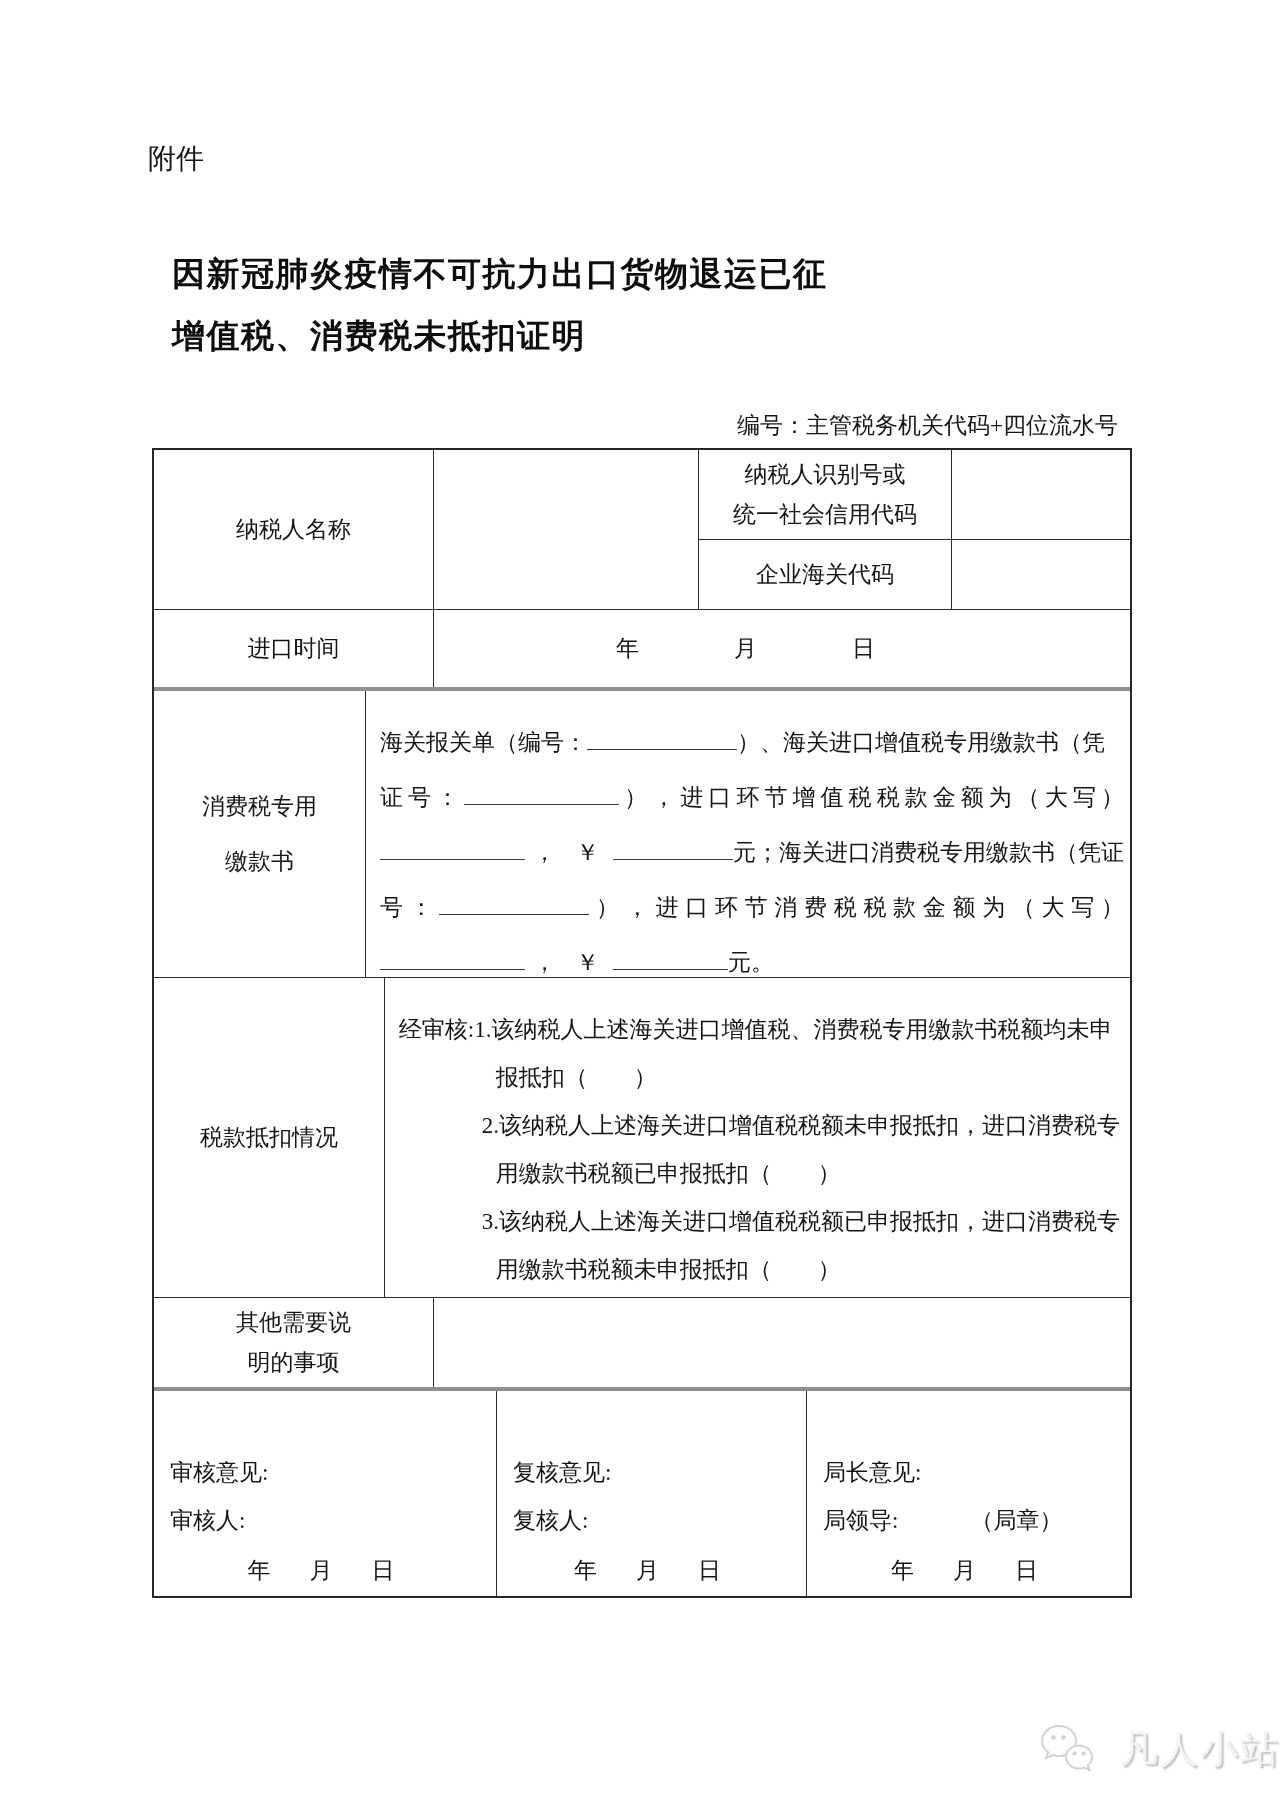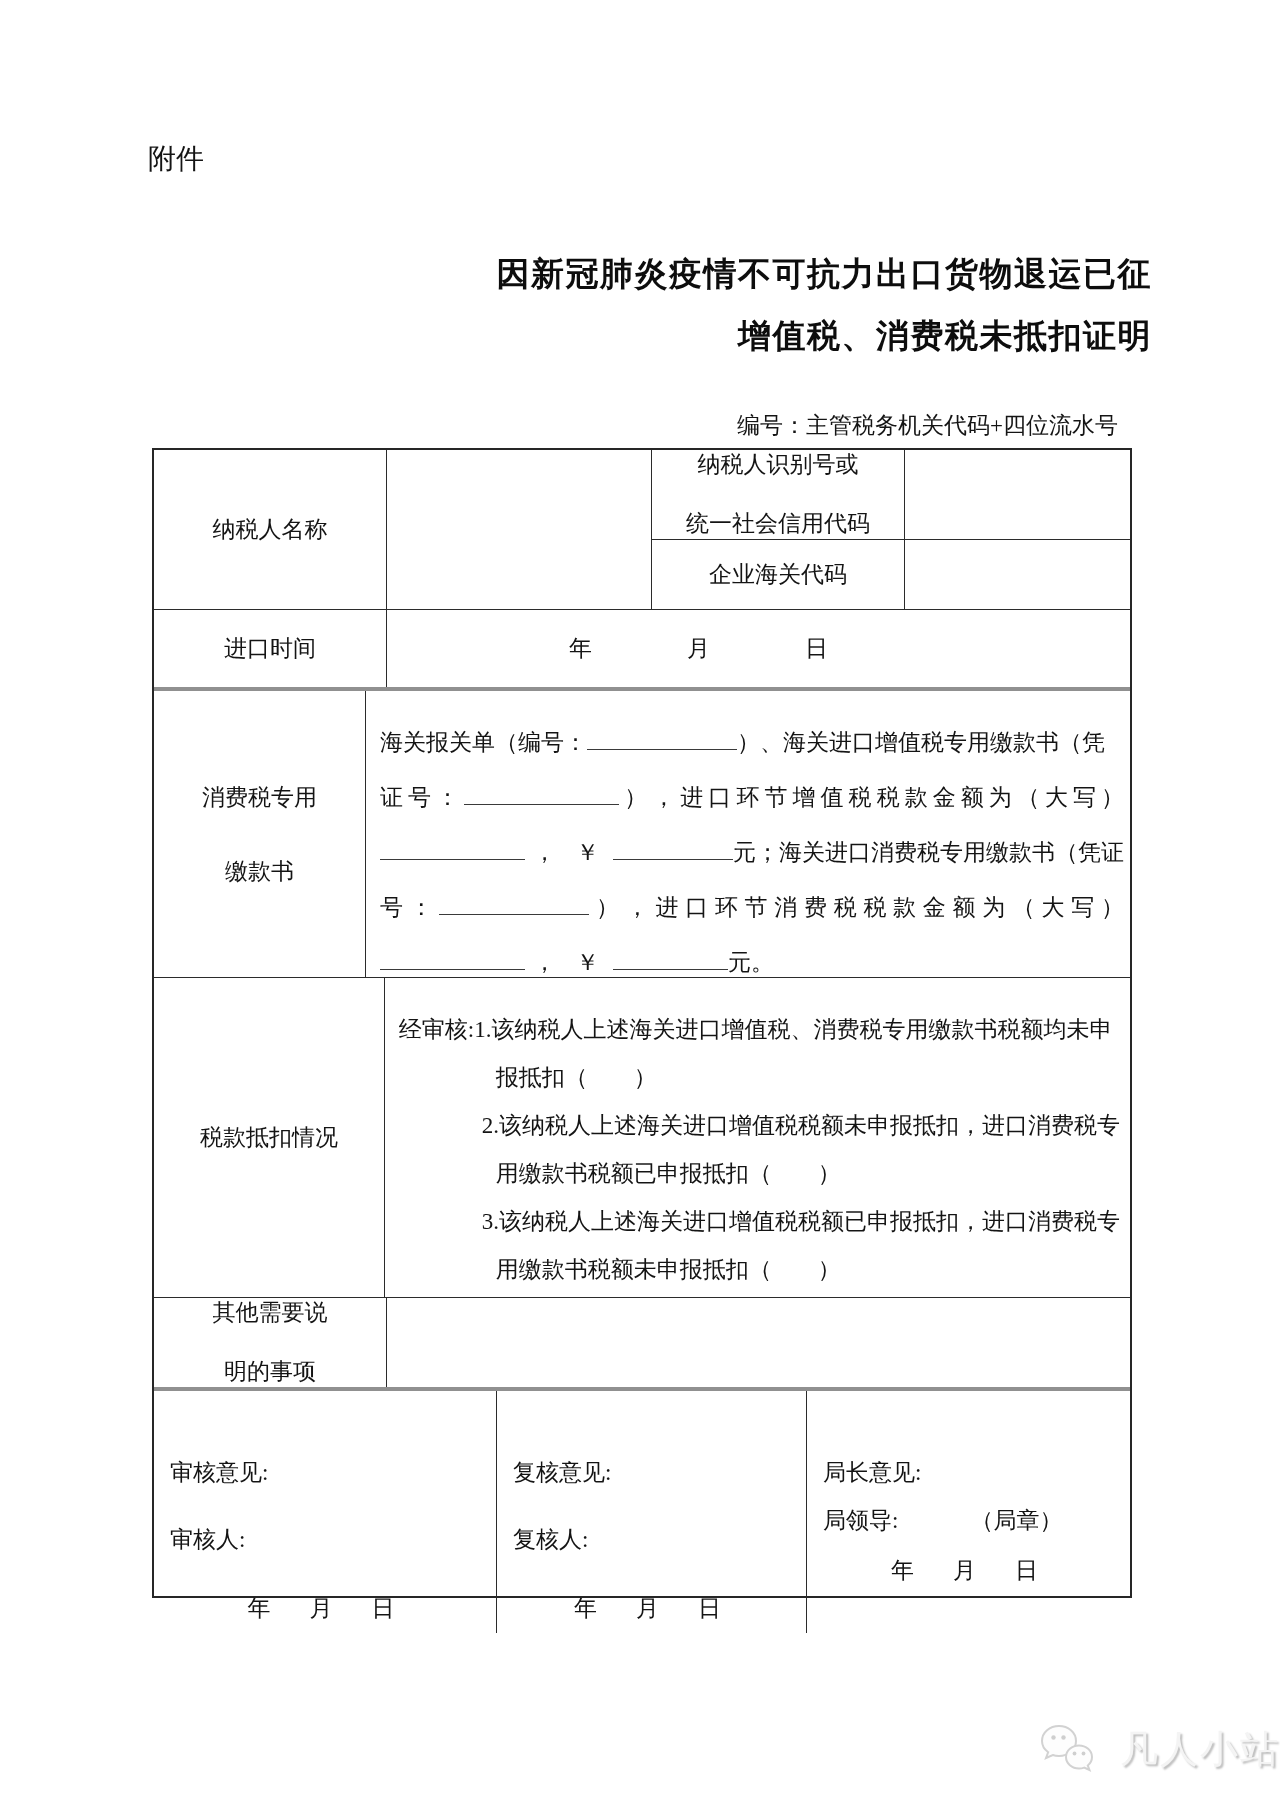--- a/index.html
+++ b/index.html
@@ -3,41 +3,41 @@
 <meta charset="utf-8">
 <style>
   html,body{margin:0;padding:0;}
   body{
     width:1280px;height:1810px;position:relative;background:#ffffff;
     font-family:"Liberation Serif","DejaVu Serif",serif;color:#141414;
     font-size:23px;overflow:hidden;
   }
   .attachment{position:absolute;left:148px;top:140px;font-size:28px;}
   .title-line{
-    position:absolute;left:172px;width:980px;text-align:right;
+    position:absolute;left:172px;width:980px;text-align:left;
     font-family:"Liberation Sans","DejaVu Sans",sans-serif;
     font-weight:700;font-size:33px;letter-spacing:1.5px;color:#0d0d0d;
   }
   .title-1{top:252px;}
   .title-2{top:314px;}
   .serial{position:absolute;left:152px;top:410px;width:966px;text-align:right;font-size:23px;}
 
   
   .form-table{
     position:absolute;left:152px;top:448px;width:980px;height:1150px;
     border:2px solid #262626;box-sizing:border-box;
     display:flex;flex-direction:column;
   }
   .row{display:flex;box-sizing:border-box;flex-shrink:0;}
   .bt{border-top:1.5px solid #2b2b2b;}
   .bt-thick{border-top:4px solid #909090;}
-  .br{border-right:1.5px solid #2b2b2b;gap:19px;}
+  .br{border-right:1.5px solid #2b2b2b;}
   .bb{border-bottom:1.5px solid #2b2b2b;}
   .cell{box-sizing:border-box;}
-  .label-col{width:233px;display:flex;flex-direction:column;align-items:center;justify-content:center;text-align:right;}
+  .label-col{width:280px;display:flex;flex-direction:column;align-items:center;justify-content:center;text-align:right;}
 
   
   .r1{height:159px;}
   .r1-blank{width:265px;}
   .r1-right{flex:1;display:flex;flex-direction:column;}
   .r1a{height:89px;display:flex;}
   .r1b{flex:1;display:flex;}
   .r1-sublabel{width:253px;display:flex;flex-direction:column;align-items:center;justify-content:center;line-height:40px;text-align:center;}
   .r1-val{flex:1;}
 

